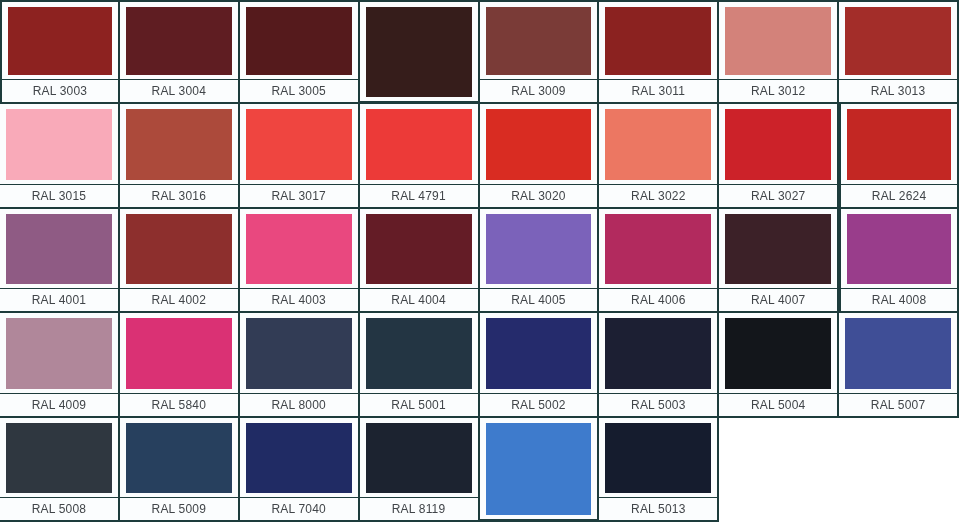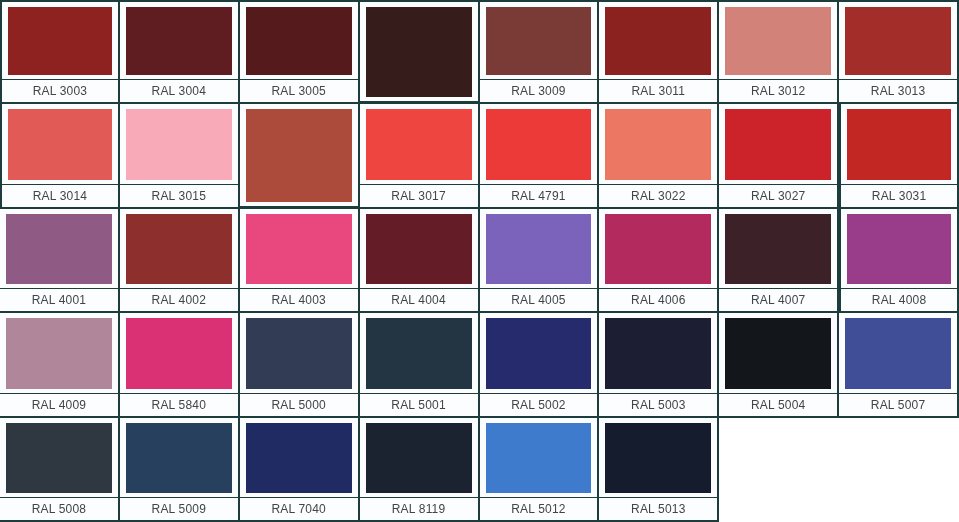--- a/index.html
+++ b/index.html
@@ -128,139 +128,142 @@
       </div>
     </div>
     <div class="cell row-first">
       <div class="swatch-wrap">
         <div class="swatch" style="background-color: rgb(163, 45, 41);"></div>
       </div>
       <div class="label-wrap">
         <span class="label">RAL 3013</span>
       </div>
     </div>
+    <div class="cell">
+      <div class="swatch-wrap">
+        <div class="swatch" style="background-color: rgb(249, 170, 185);"></div>
+      </div>
+      <div class="label-wrap">
+        <span class="label">RAL 3015</span>
+      </div>
+    </div>
+    <div class="cell">
+      <div class="swatch-wrap">
+        <div class="swatch" style="background-color: rgb(172, 74, 59);"></div>
+      </div>
+      <div class="label-wrap">
+        <span class="label">RAL 3016</span>
+      </div>
+    </div>
+    <div class="cell">
+      <div class="swatch-wrap">
+        <div class="swatch" style="background-color: rgb(239, 69, 64);"></div>
+      </div>
+      <div class="label-wrap">
+        <span class="label">RAL 3017</span>
+      </div>
+    </div>
+    <div class="cell">
+      <div class="swatch-wrap">
+        <div class="swatch" style="background-color: rgb(236, 58, 56);"></div>
+      </div>
+      <div class="label-wrap">
+        <span class="label">RAL 4791</span>
+      </div>
+    </div>
+    <div class="cell">
+      <div class="swatch-wrap">
+        <div class="swatch" style="background-color: rgb(217, 44, 34);"></div>
+      </div>
+      <div class="label-wrap">
+        <span class="label">RAL 3020</span>
+      </div>
+    </div>
+    <div class="cell">
+      <div class="swatch-wrap">
+        <div class="swatch" style="background-color: rgb(236, 119, 98);"></div>
+      </div>
+      <div class="label-wrap">
+        <span class="label">RAL 3022</span>
+      </div>
+    </div>
+    <div class="cell">
+      <div class="swatch-wrap">
+        <div class="swatch" style="background-color: rgb(204, 34, 41);"></div>
+      </div>
+      <div class="label-wrap">
+        <span class="label">RAL 3027</span>
+      </div>
+    </div>
     <div class="cell col-first">
       <div class="swatch-wrap">
-        <div class="swatch" style="background-color: rgb(225, 90, 85);"></div>
-      </div>
-      <div class="label-wrap">
-        <span class="label">RAL 3014</span>
-      </div>
-    </div>
-    <div class="cell">
-      <div class="swatch-wrap">
-        <div class="swatch" style="background-color: rgb(249, 170, 185);"></div>
-      </div>
-      <div class="label-wrap">
-        <span class="label">RAL 3015</span>
-      </div>
-    </div>
-    <div class="cell">
-      <div class="swatch-wrap">
-        <div class="swatch" style="background-color: rgb(172, 74, 59);"></div>
-      </div>
-    </div>
-    <div class="cell">
-      <div class="swatch-wrap">
-        <div class="swatch" style="background-color: rgb(239, 69, 64);"></div>
-      </div>
-      <div class="label-wrap">
-        <span class="label">RAL 3017</span>
-      </div>
-    </div>
-    <div class="cell">
-      <div class="swatch-wrap">
-        <div class="swatch" style="background-color: rgb(236, 58, 56);"></div>
-      </div>
-      <div class="label-wrap">
-        <span class="label">RAL 4791</span>
-      </div>
-    </div>
-    <div class="cell">
-      <div class="swatch-wrap">
-        <div class="swatch" style="background-color: rgb(236, 119, 98);"></div>
-      </div>
-      <div class="label-wrap">
-        <span class="label">RAL 3022</span>
-      </div>
-    </div>
-    <div class="cell">
-      <div class="swatch-wrap">
-        <div class="swatch" style="background-color: rgb(204, 34, 41);"></div>
-      </div>
-      <div class="label-wrap">
-        <span class="label">RAL 3027</span>
+        <div class="swatch" style="background-color: rgb(195, 39, 35);"></div>
+      </div>
+      <div class="label-wrap">
+        <span class="label">RAL 2624</span>
+      </div>
+    </div>
+    <div class="cell">
+      <div class="swatch-wrap">
+        <div class="swatch" style="background-color: rgb(143, 91, 132);"></div>
+      </div>
+      <div class="label-wrap">
+        <span class="label">RAL 4001</span>
+      </div>
+    </div>
+    <div class="cell">
+      <div class="swatch-wrap">
+        <div class="swatch" style="background-color: rgb(141, 47, 45);"></div>
+      </div>
+      <div class="label-wrap">
+        <span class="label">RAL 4002</span>
+      </div>
+    </div>
+    <div class="cell">
+      <div class="swatch-wrap">
+        <div class="swatch" style="background-color: rgb(233, 72, 127);"></div>
+      </div>
+      <div class="label-wrap">
+        <span class="label">RAL 4003</span>
+      </div>
+    </div>
+    <div class="cell">
+      <div class="swatch-wrap">
+        <div class="swatch" style="background-color: rgb(100, 28, 38);"></div>
+      </div>
+      <div class="label-wrap">
+        <span class="label">RAL 4004</span>
+      </div>
+    </div>
+    <div class="cell">
+      <div class="swatch-wrap">
+        <div class="swatch" style="background-color: rgb(123, 98, 186);"></div>
+      </div>
+      <div class="label-wrap">
+        <span class="label">RAL 4005</span>
+      </div>
+    </div>
+    <div class="cell">
+      <div class="swatch-wrap">
+        <div class="swatch" style="background-color: rgb(178, 42, 94);"></div>
+      </div>
+      <div class="label-wrap">
+        <span class="label">RAL 4006</span>
+      </div>
+    </div>
+    <div class="cell">
+      <div class="swatch-wrap">
+        <div class="swatch" style="background-color: rgb(60, 33, 40);"></div>
+      </div>
+      <div class="label-wrap">
+        <span class="label">RAL 4007</span>
       </div>
     </div>
     <div class="cell col-first">
       <div class="swatch-wrap">
-        <div class="swatch" style="background-color: rgb(195, 39, 35);"></div>
-      </div>
-      <div class="label-wrap">
-        <span class="label">RAL 3031</span>
-      </div>
-    </div>
-    <div class="cell">
-      <div class="swatch-wrap">
-        <div class="swatch" style="background-color: rgb(143, 91, 132);"></div>
-      </div>
-      <div class="label-wrap">
-        <span class="label">RAL 4001</span>
-      </div>
-    </div>
-    <div class="cell">
-      <div class="swatch-wrap">
-        <div class="swatch" style="background-color: rgb(141, 47, 45);"></div>
-      </div>
-      <div class="label-wrap">
-        <span class="label">RAL 4002</span>
-      </div>
-    </div>
-    <div class="cell">
-      <div class="swatch-wrap">
-        <div class="swatch" style="background-color: rgb(233, 72, 127);"></div>
-      </div>
-      <div class="label-wrap">
-        <span class="label">RAL 4003</span>
-      </div>
-    </div>
-    <div class="cell">
-      <div class="swatch-wrap">
-        <div class="swatch" style="background-color: rgb(100, 28, 38);"></div>
-      </div>
-      <div class="label-wrap">
-        <span class="label">RAL 4004</span>
-      </div>
-    </div>
-    <div class="cell">
-      <div class="swatch-wrap">
-        <div class="swatch" style="background-color: rgb(123, 98, 186);"></div>
-      </div>
-      <div class="label-wrap">
-        <span class="label">RAL 4005</span>
-      </div>
-    </div>
-    <div class="cell">
-      <div class="swatch-wrap">
-        <div class="swatch" style="background-color: rgb(178, 42, 94);"></div>
-      </div>
-      <div class="label-wrap">
-        <span class="label">RAL 4006</span>
-      </div>
-    </div>
-    <div class="cell">
-      <div class="swatch-wrap">
-        <div class="swatch" style="background-color: rgb(60, 33, 40);"></div>
-      </div>
-      <div class="label-wrap">
-        <span class="label">RAL 4007</span>
-      </div>
-    </div>
-    <div class="cell col-first">
-      <div class="swatch-wrap">
         <div class="swatch" style="background-color: rgb(153, 61, 139);"></div>
       </div>
       <div class="label-wrap">
         <span class="label">RAL 4008</span>
       </div>
     </div>
     <div class="cell">
       <div class="swatch-wrap">
         <div class="swatch" style="background-color: rgb(176, 135, 154);"></div>
       </div>
@@ -274,21 +277,21 @@
       </div>
       <div class="label-wrap">
         <span class="label">RAL 5840</span>
       </div>
     </div>
     <div class="cell">
       <div class="swatch-wrap">
         <div class="swatch" style="background-color: rgb(50, 60, 85);"></div>
       </div>
       <div class="label-wrap">
-        <span class="label">RAL 5000</span>
+        <span class="label">RAL 8000</span>
       </div>
     </div>
     <div class="cell">
       <div class="swatch-wrap">
         <div class="swatch" style="background-color: rgb(35, 53, 67);"></div>
       </div>
       <div class="label-wrap">
         <span class="label">RAL 5001</span>
       </div>
     </div>
@@ -353,23 +356,20 @@
         <div class="swatch" style="background-color: rgb(28, 35, 48);"></div>
       </div>
       <div class="label-wrap">
         <span class="label">RAL 8119</span>
       </div>
     </div>
     <div class="cell">
       <div class="swatch-wrap">
         <div class="swatch" style="background-color: rgb(62, 123, 204);"></div>
       </div>
-      <div class="label-wrap">
-        <span class="label">RAL 5012</span>
-      </div>
     </div>
     <div class="cell">
       <div class="swatch-wrap">
         <div class="swatch" style="background-color: rgb(21, 28, 46);"></div>
       </div>
       <div class="label-wrap">
         <span class="label">RAL 5013</span>
       </div>
     </div>
   </div>

